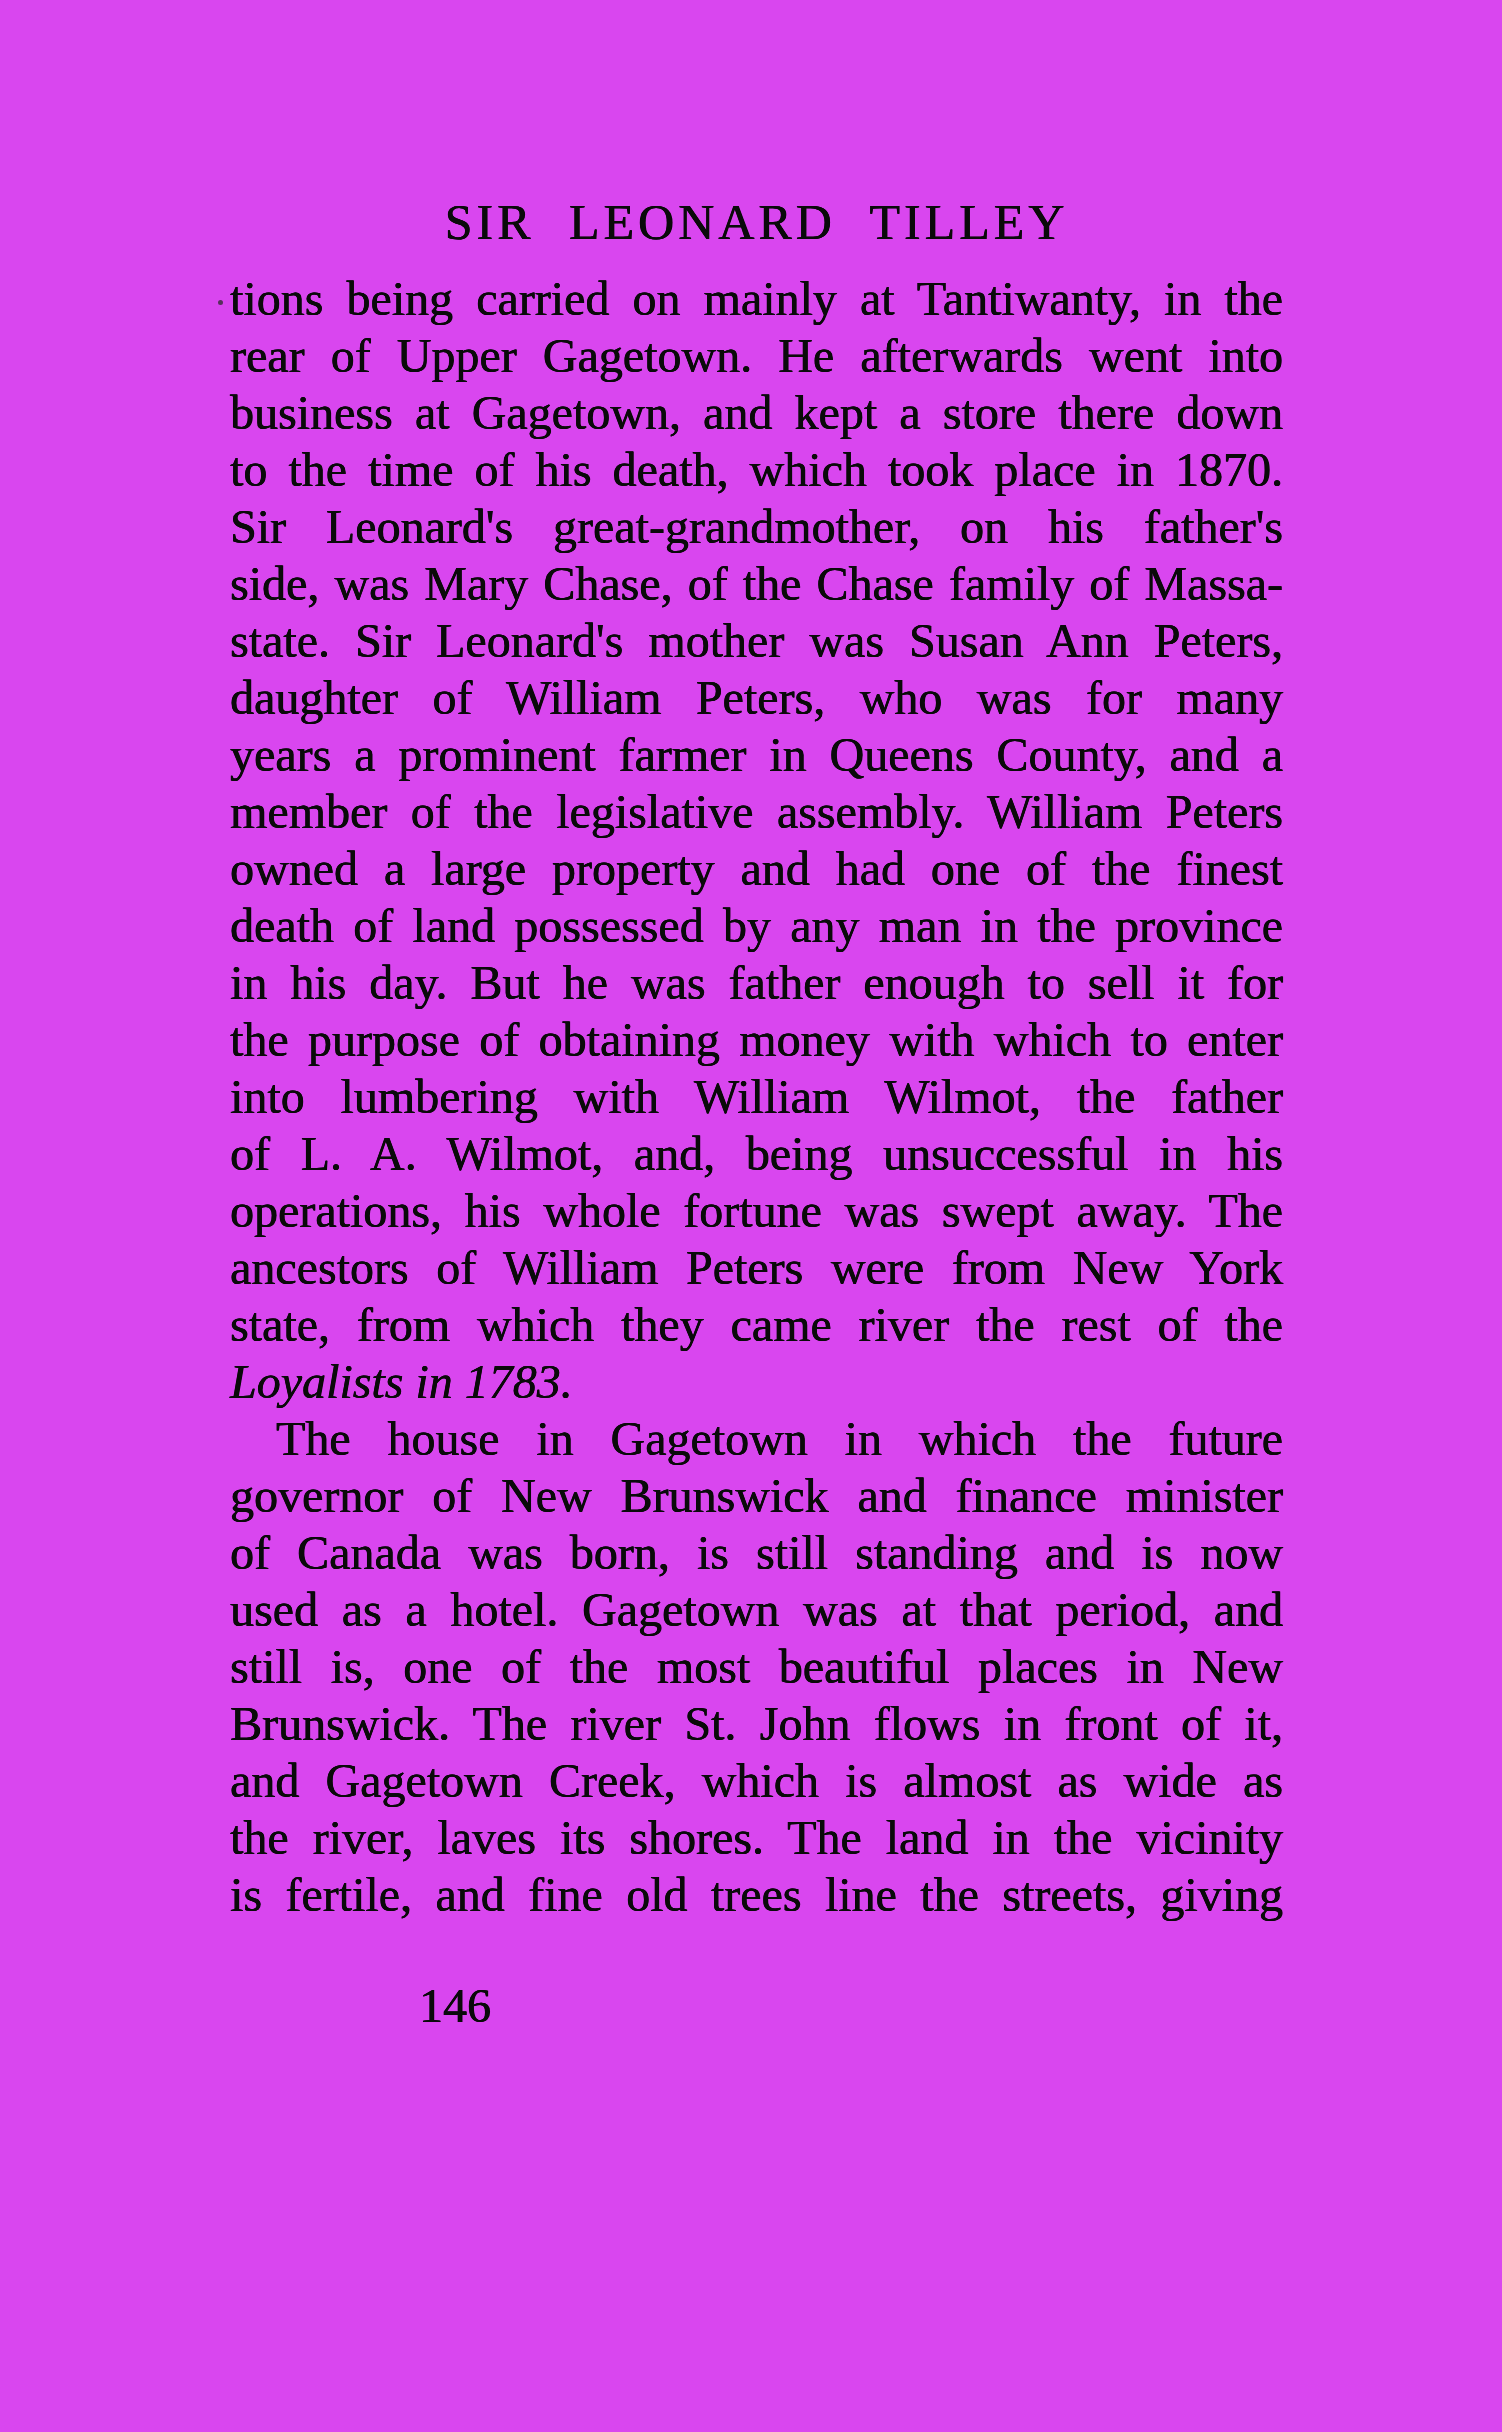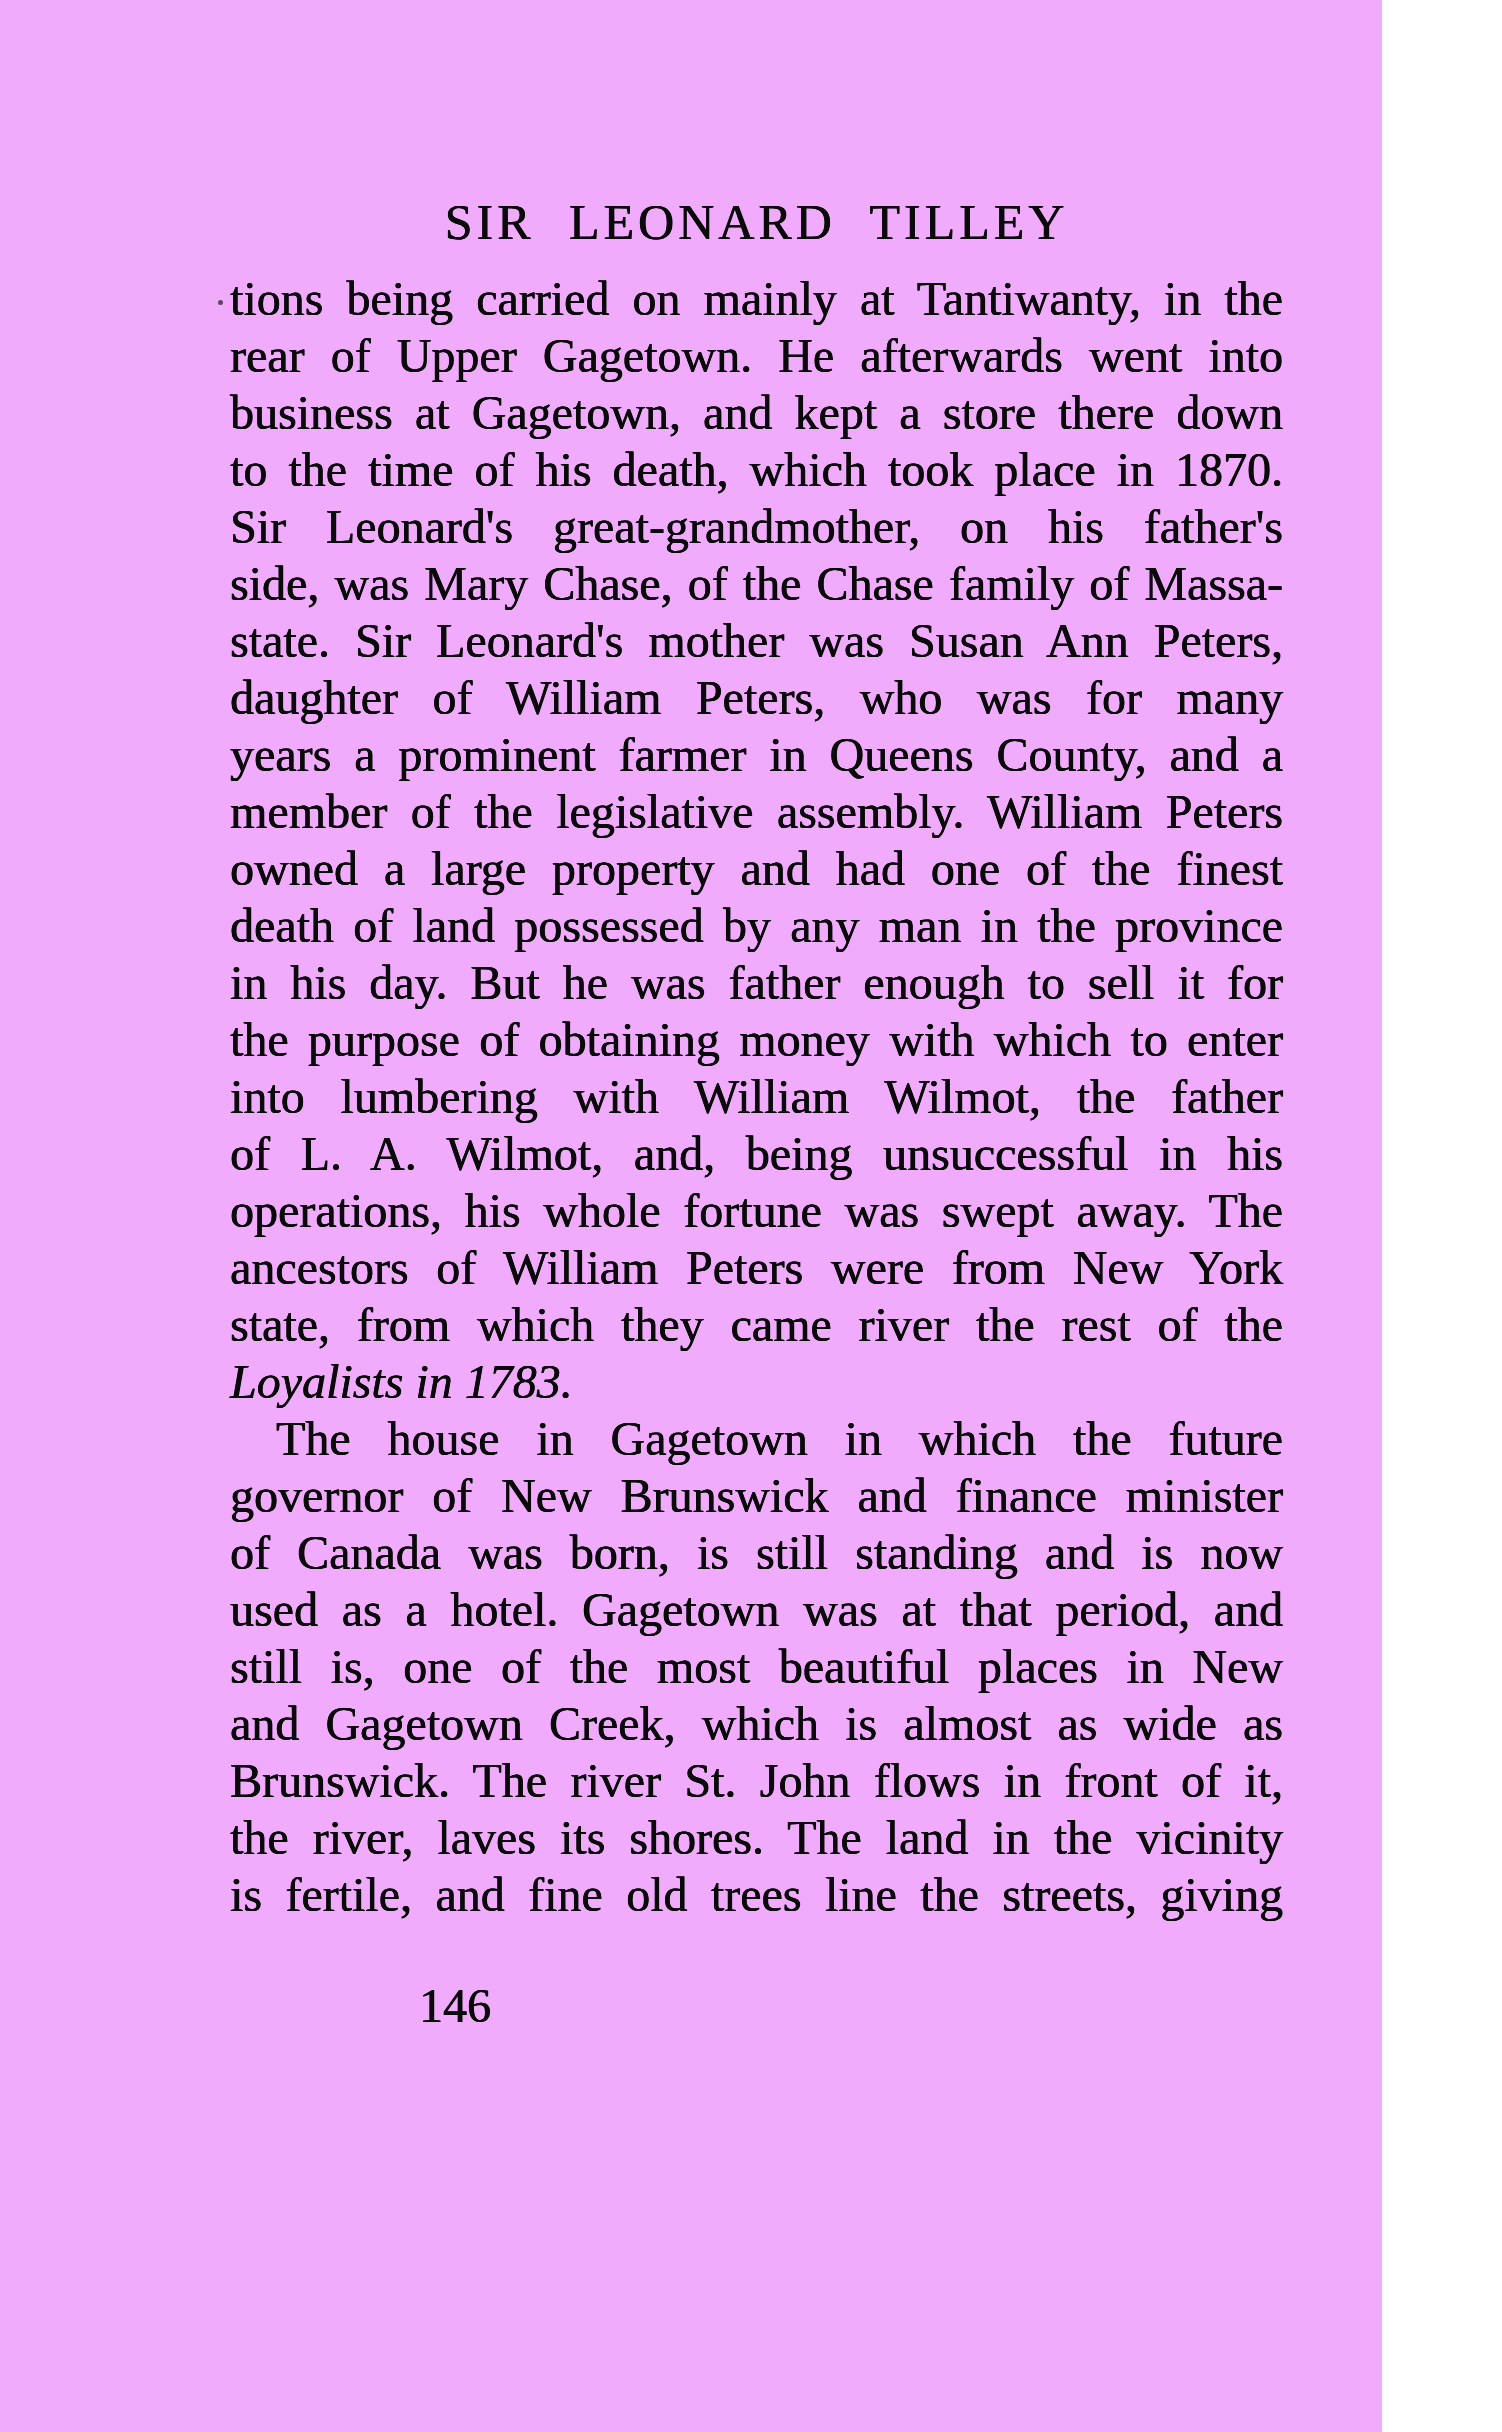--- a/index.html
+++ b/index.html
@@ -1,19 +1,19 @@
 <!DOCTYPE html>
 <html><head>
 <meta charset="utf-8">
 <style>
   html,body { margin:0; padding:0; background:#ffffff; }
   .page {
     position:relative;
-    width:1382px; height:2432px;
-    background:#f0abfc;
+    width:1502px; height:2432px;
+    background:#d946ef;
     overflow:hidden;
     font-family:"Liberation Serif","DejaVu Serif",serif;
     color:#0a0a0a;
   }
   
   .inked { text-shadow: 0.4px 0 0 #0a0a0a, -0.2px 0 0 #0a0a0a; }
 
   .running-head {
     position:absolute;
     top:198px; left:230px; width:1053px;
@@ -79,20 +79,20 @@
       <div class="line">of L. A. Wilmot, and, being unsuccessful in his</div>
       <div class="line">operations, his whole fortune was swept away. The</div>
       <div class="line">ancestors of William Peters were from New York</div>
       <div class="line">state, from which they came river the rest of the</div>
       <div class="line no-just">Loyalists in 1783.</div>
       <div class="line indent">The house in Gagetown in which the future</div>
       <div class="line">governor of New Brunswick and finance minister</div>
       <div class="line">of Canada was born, is still standing and is now</div>
       <div class="line">used as a hotel. Gagetown was at that period, and</div>
       <div class="line">still is, one of the most beautiful places in New</div>
+      <div class="line">Brunswick. The river St. John flows in front of it,</div>
       <div class="line">and Gagetown Creek, which is almost as wide as</div>
-      <div class="line">Brunswick. The river St. John flows in front of it,</div>
       <div class="line">the river, laves its shores. The land in the vicinity</div>
       <div class="line">is fertile, and fine old trees line the streets, giving</div>
     </div>
 
   <div class="page-number inked">146</div>
 </div>
 
 </body></html>

